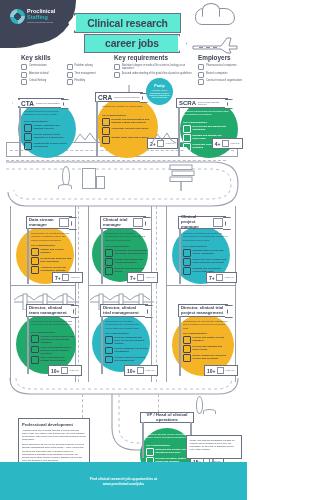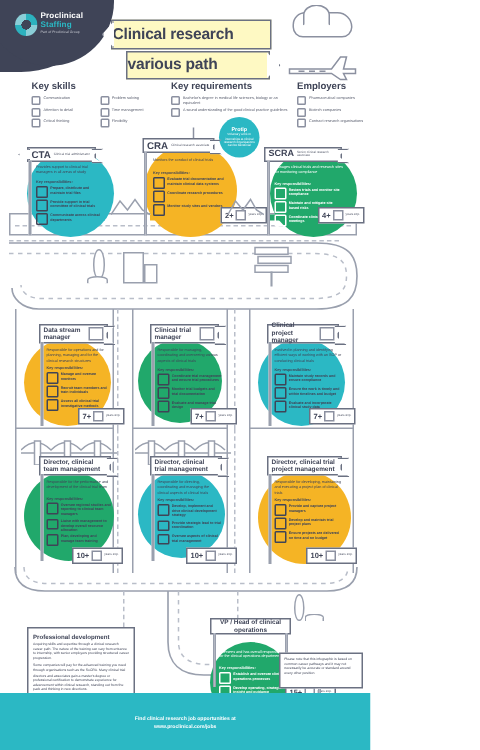--- a/index.html
+++ b/index.html
@@ -25,22 +25,22 @@
      background:
        radial-gradient(circle at 50% 50%, #3f4457 0 30%, transparent 31%),
        conic-gradient(from 0deg, #2bb8c4 0 25%, #8fd6de 25% 50%, #2bb8c4 50% 75%, #8fd6de 75% 100%);
      opacity:.95; }
   .logo-txt { display:flex; flex-direction:column; line-height:1; }
   .logo-l1 { font-size:5.4px; font-weight:bold; color:#ffffff; letter-spacing:.1px; }
   .logo-l2 { font-size:5.4px; font-weight:bold; color:#2bb8c4; letter-spacing:.1px; }
   .logo-l3 { font-size:2.3px; color:#c9ccd4; margin-top:1px; letter-spacing:.05px; }
 
   .ribbon {
-    position:absolute; background:#fef9c3; border:1.1px solid #6b7182;
-    display:flex; align-items:center; color:#3f4457;
+    position:absolute; background:#5eead4; border:1.1px solid #6b7182;
+    display:flex; align-items:center; justify-content:center; color:#3f4457;
   }
   .ribbon-1 { left:74px; top:13px; width:107px; height:20px; }
   .ribbon-1 .t { font-size:10.4px; font-weight:bold; letter-spacing:-.15px; }
   .ribbon-2 { left:84px; top:34px; width:96px; height:19px; }
   .ribbon-2 .t { font-size:10.4px; font-weight:bold; letter-spacing:-.15px; }
   .notch-l {
     position:absolute; left:-7px; top:0; width:8px; height:100%;
     background:#fff; border-left:1.1px solid #6b7182; border-top:1.1px solid #6b7182;
     border-bottom:1.1px solid #6b7182;
     clip-path:polygon(100% 0, 0 50%, 100% 100%);
@@ -155,21 +155,21 @@
       <div class="logo-l2">Staffing</div>
       <div class="logo-l3">Part of Proclinical Group</div>
     </div>
   </div>
 
   <div class="ribbon ribbon-1">
     <div class="notch-l"></div>
     <span class="t">Clinical research</span>
   </div>
   <div class="ribbon ribbon-2">
-    <span class="t">various path</span>
+    <span class="t">career jobs</span>
     <div class="notch-r"></div>
   </div>
 
   <div class="cloud"></div>
   <svg class="plane" viewBox="0 0 48 20">
     <path d="M2 12 L30 12 L36 4 L40 4 L38 12 L46 12 L46 15 L38 15 L40 19 L36 19 L30 15 L2 15 Z" fill="#fff" stroke="#8b90a0" stroke-width="1"></path>
     <line x1="8" y1="13.5" x2="12" y2="13.5" stroke="#8b90a0" stroke-width="1"></line>
     <line x1="15" y1="13.5" x2="19" y2="13.5" stroke="#8b90a0" stroke-width="1"></line>
     <line x1="22" y1="13.5" x2="26" y2="13.5" stroke="#8b90a0" stroke-width="1"></line>
   </svg>

